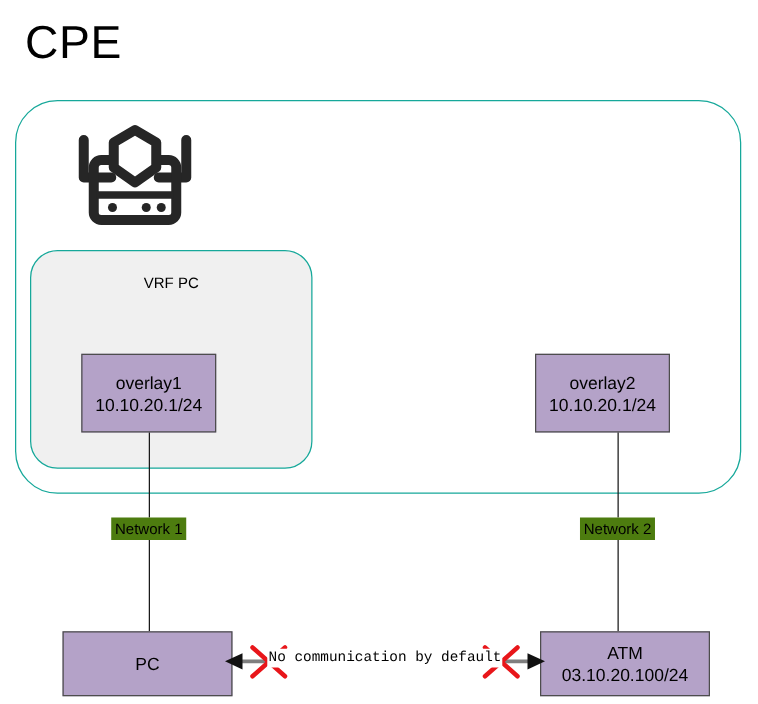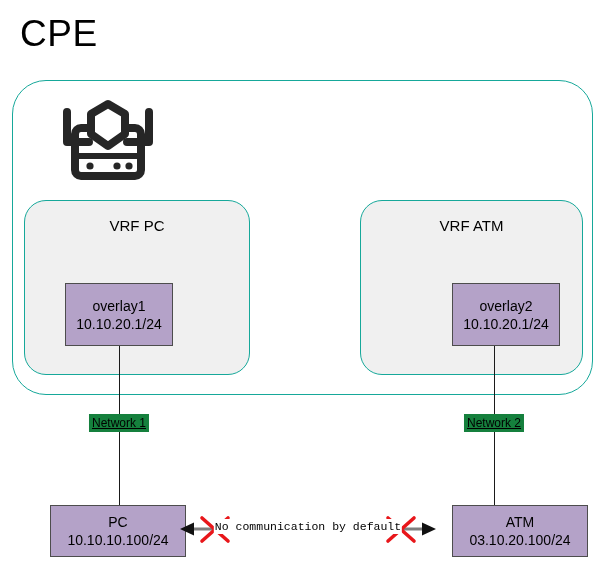--- a/index.html
+++ b/index.html
@@ -72,21 +72,21 @@
   }
   .vrf-pc  { left: 24px;  width: 226px; }
   .vrf-atm { left: 360px; width: 223px; }
 
   .vrf-label {
     position: absolute;
     top: 16px;
     left: 0;
     width: 100%;
     text-align: center;
-    font-size: 15px;
+    font-size: 12px;
     line-height: 18px;
     color: #000000;
     white-space: nowrap;
   }
 
   
   .overlay-box {
     position: absolute;
     width: 108px;
     height: 63px;
@@ -97,65 +97,64 @@
     flex-direction: column;
     align-items: center;
     justify-content: center;
     font-size: 14px;
     line-height: 18px;
     color: #000000;
     white-space: nowrap;
     box-shadow: 0 0 0 0 transparent;
   }
   .overlay-1 { left: 65px;  top: 283px; }
-  .overlay-2 { left: 452px; top: 283px; }
+  .overlay-2 { left: 428px; top: 283px; }
 
   
   .device-box {
     position: absolute;
     top: 505px;
     width: 136px;
     height: 52px;
     background: #b4a2c8;
     border: 1.3px solid #4d4d4d;
     box-sizing: border-box;
     display: flex;
     flex-direction: column;
     align-items: center;
     justify-content: center;
     font-size: 14px;
     line-height: 18px;
     color: #000000;
     white-space: nowrap;
   }
   .dev-pc  { left: 50px; }
-  .dev-atm { left: 452px; }
+  .dev-atm { left: 432px; }
 
   
   .vline {
     position: absolute;
     width: 0;
     border-left: 1.4px solid #1a1a1a;
   }
   .vline-1a { left: 119px; top: 346px; height: 68px; }
   .vline-1b { left: 119px; top: 432px; height: 73px; }
   .vline-2a { left: 494px; top: 346px; height: 68px; }
   .vline-2b { left: 494px; top: 432px; height: 73px; }
 
   .net-label {
     position: absolute;
     top: 414px;
     font-size: 12px;
     line-height: 16px;
     color: #000000;
     white-space: nowrap;
-    background: #15803d;
+    background: #4d7c0f;
     padding: 1px 3px;
     transform: translateX(-50%);
-    text-decoration: underline;
   }
   .net-label-1 { left: 119px; }
   .net-label-2 { left: 494px; }
 
   
   .comm-arrow {
     position: absolute;
     left: 180px;
     top: 511px;
     width: 256px;
@@ -206,39 +205,35 @@
   </div>
 
   <div class="vrf-box vrf-pc">
     <div class="vrf-label">VRF PC</div>
   </div>
   <div class="overlay-box overlay-1">
     <span>overlay1</span>
     <span>10.10.20.1/24</span>
   </div>
 
-  <div class="vrf-box vrf-atm">
-    <div class="vrf-label">VRF ATM</div>
-  </div>
   <div class="overlay-box overlay-2">
     <span>overlay2</span>
     <span>10.10.20.1/24</span>
   </div>
 
   <div class="vline vline-1a"></div>
   <div class="vline vline-1b"></div>
   <div class="net-label net-label-1">Network 1</div>
 
   <div class="vline vline-2a"></div>
   <div class="vline vline-2b"></div>
   <div class="net-label net-label-2">Network 2</div>
 
   <div class="device-box dev-pc">
     <span>PC</span>
-    <span>10.10.10.100/24</span>
   </div>
 
   <div class="device-box dev-atm">
     <span>ATM</span>
     <span>03.10.20.100/24</span>
   </div>
 
   <div class="comm-arrow">
     <svg viewBox="0 0 256 36" xmlns="http://www.w3.org/2000/svg">
 

